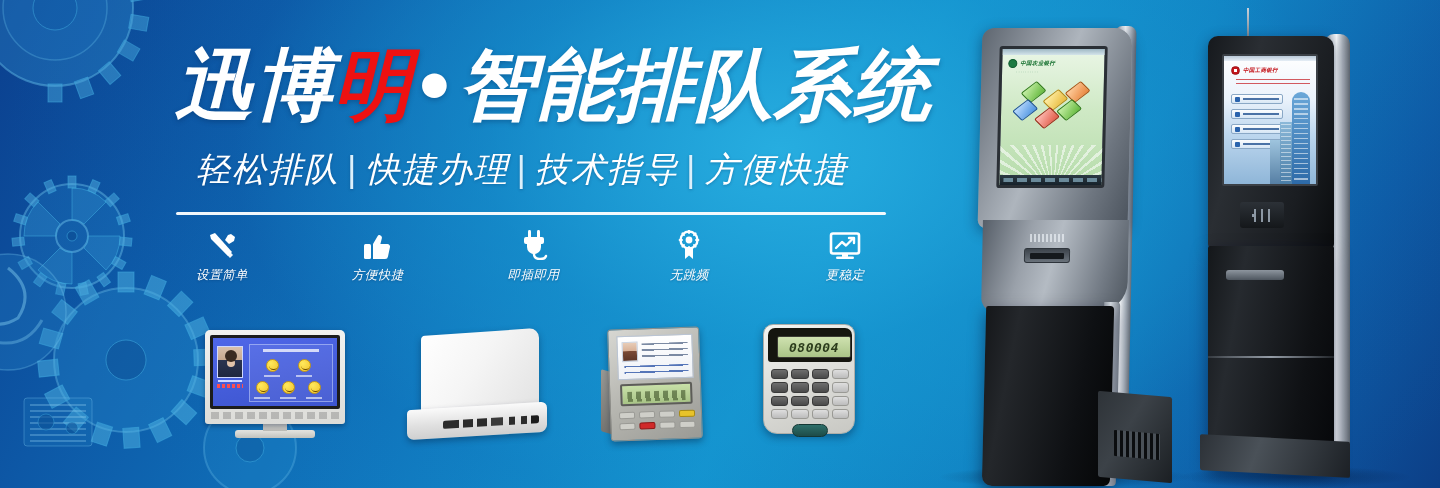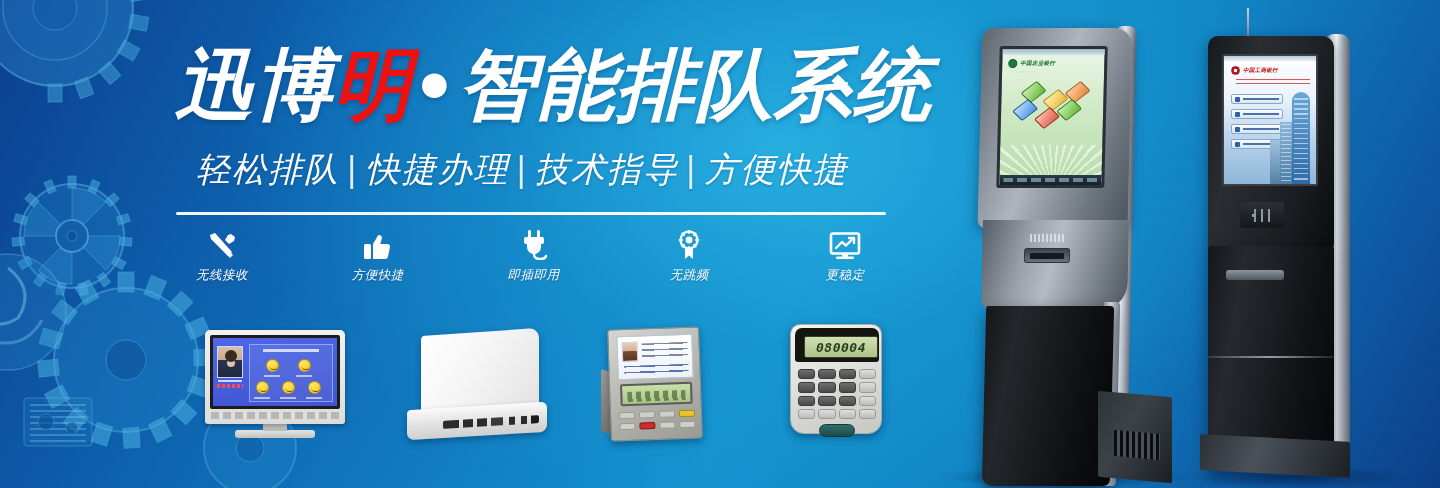--- a/index.html
+++ b/index.html
@@ -140,21 +140,21 @@
   .desk-keys { position:absolute; left:8px; top:82px; width:76px; height:26px; }
   .dk { position:absolute; height:7px; border-radius:2px; background:#cfcfc9; border:1px solid #9a9a95; }
   .dk.red { background:#d02a2a; border-color:#8c1818; }
   .dk.yel { background:#e8c32a; border-color:#a88a12; }
 
   
   #prod-pad { left:578px; top:6px; width:92px; height:122px; }
   .pad-body { position:absolute; left:0; top:0; width:92px; height:110px;
     background:linear-gradient(160deg,#f4f4f1 0%,#e2e2de 40%,#c8c8c3 100%);
     border-radius:10px 10px 14px 14px; box-shadow:0 3px 8px rgba(0,20,50,.42);
-    border:1px solid #aeaea9;margin-left:27px; }
+    border:1px solid #aeaea9; }
   .pad-top { position:absolute; left:4px; top:3px; width:84px; height:34px;
     background:#15150f; border-radius:7px 7px 3px 3px; }
   .pad-lcd { position:absolute; left:9px; top:8px; width:74px; height:22px;
     background:linear-gradient(180deg,#cfe2b0,#aac487); border:1px solid #3a3a33; border-radius:2px;
     display:flex; align-items:center; justify-content:center; }
   .pad-lcd span { font-family:"DejaVu Sans Mono","Liberation Mono",monospace;
     font-size:13px; font-weight:bold; color:#2c3c1c; letter-spacing:.5px; }
   .pad-keys { position:absolute; left:7px; top:44px; width:78px; height:50px;
     display:grid; grid-template-columns:repeat(4,1fr); grid-template-rows:repeat(4,1fr); gap:3px; }
   .pk { background:linear-gradient(180deg,#6e6e6e,#4a4a4a); border-radius:3px;
@@ -413,21 +413,21 @@
       <div class="feature">
         <div class="ic">
           <svg width="30" height="28" viewBox="0 0 30 28">
             <g fill="#ffffff">
               <path d="M3 3 L8 1 L25 20 L21 24 L4 7 Z"></path>
               <path d="M24 2 L28 5 L27 9 L22 12 L18 8 L21 3 Z"></path>
               <path d="M26 23 L23 26 L6 8 L9 5 Z" opacity="0.95"></path>
             </g>
           </svg>
         </div>
-        <div class="flabel">无线接收</div>
+        <div class="flabel">设置简单</div>
       </div>
 
 
       <div class="feature">
         <div class="ic">
           <svg width="30" height="28" viewBox="0 0 30 28">
             <g fill="#ffffff">
               <rect x="1" y="12" width="7" height="15" rx="1.5"></rect>
               <path d="M10 27 h12 a3 3 0 0 0 3 -2.6 l2 -9.4 a2.6 2.6 0 0 0 -2.6 -3 h-7 l1.4 -5.4 a3 3 0 0 0 -2.2 -3.6 a1.6 1.6 0 0 0 -1.9 0.9 L10 12 Z"></path>
             </g>

